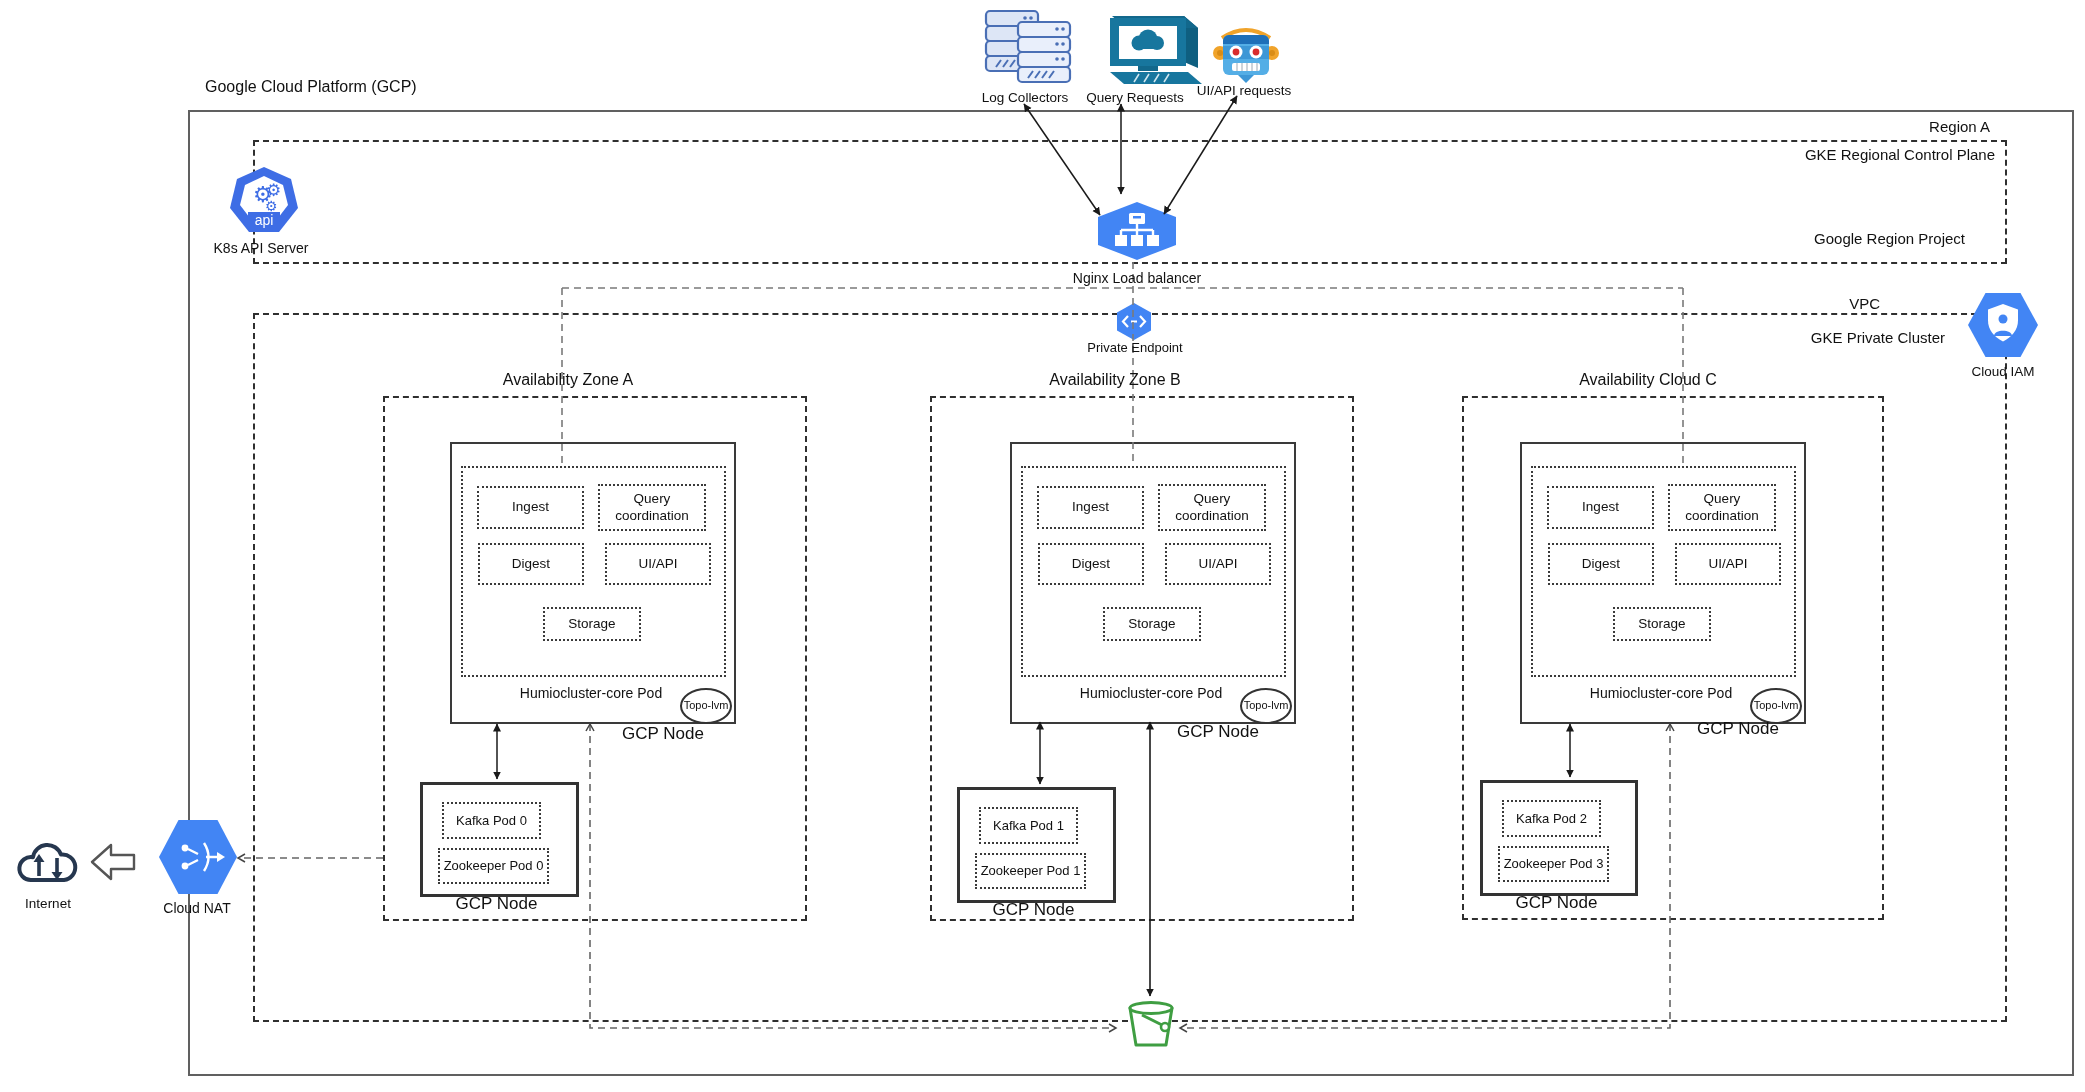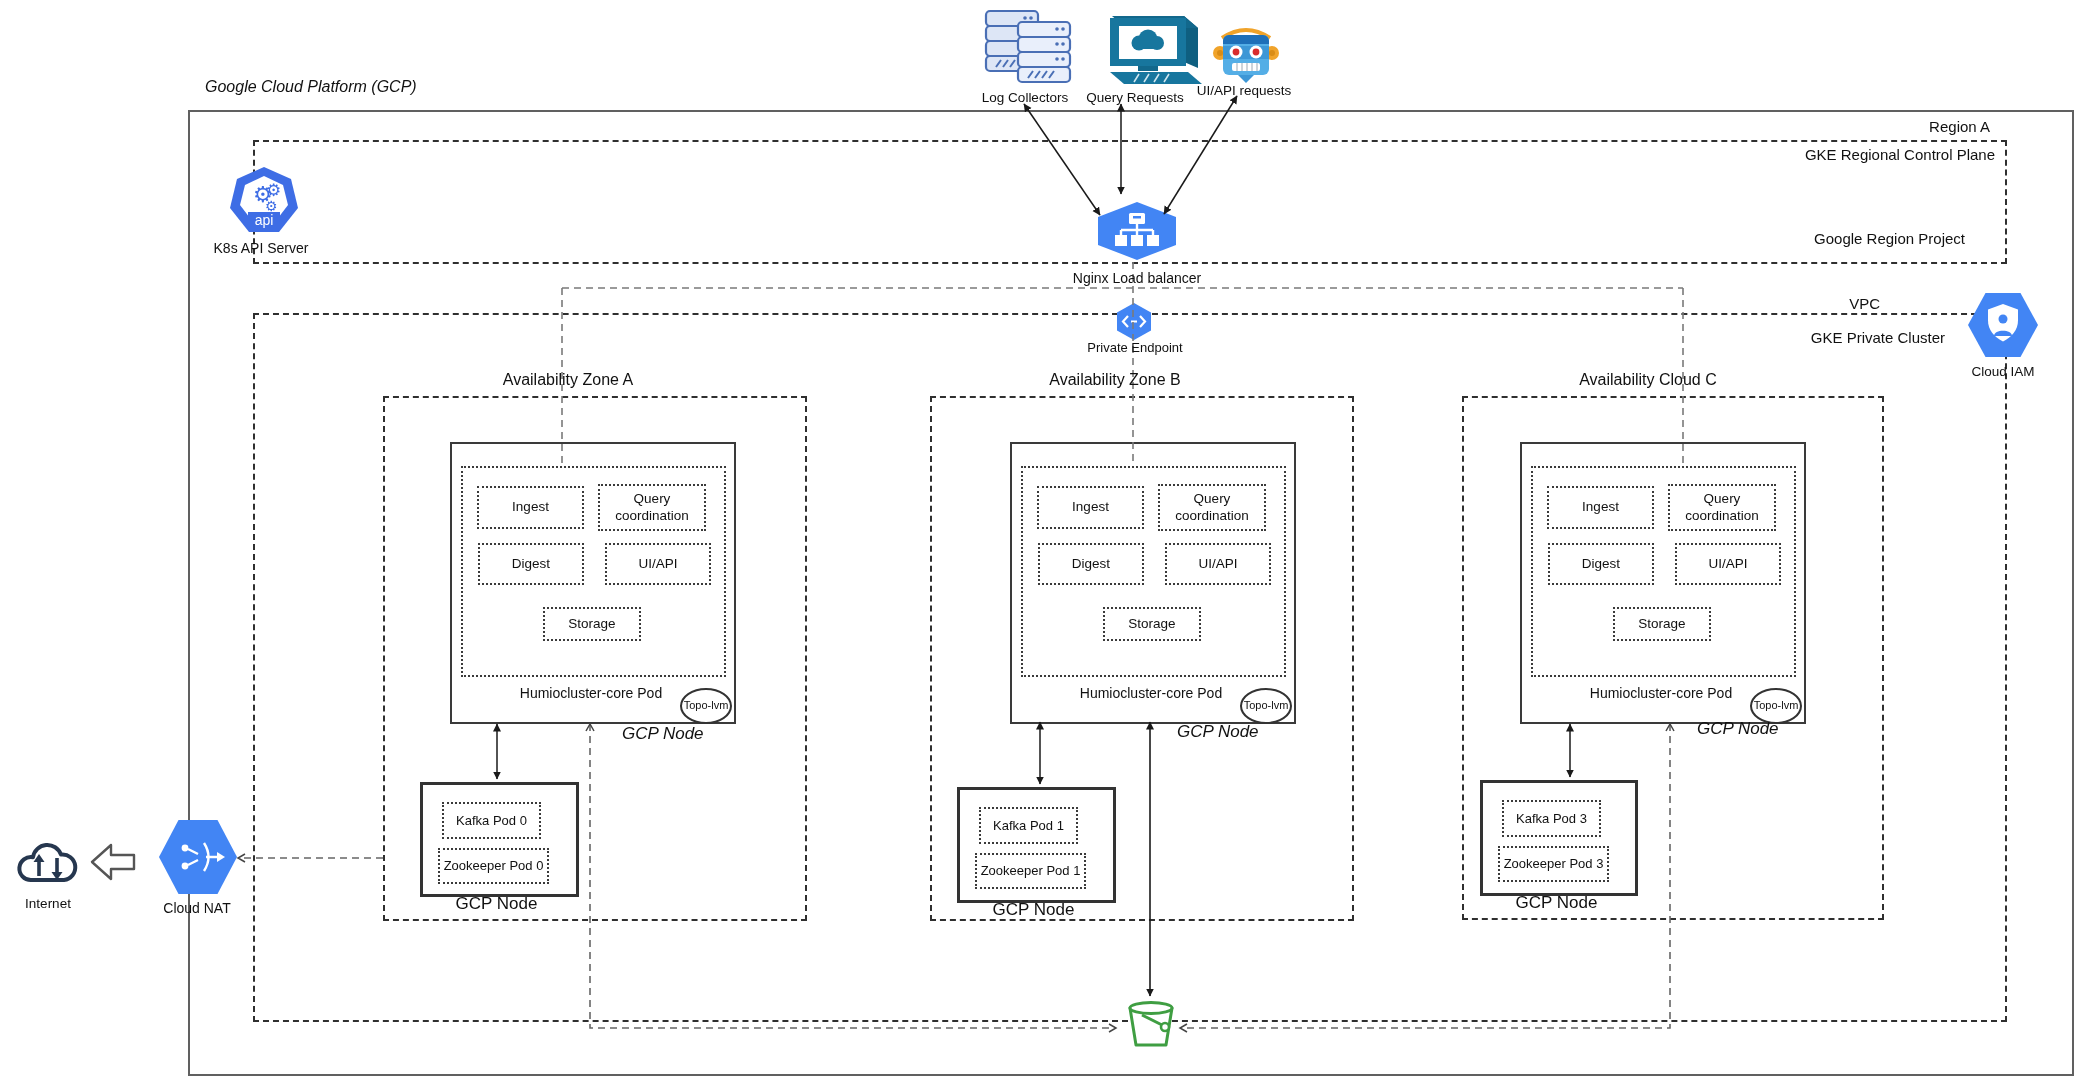--- a/index.html
+++ b/index.html
@@ -8,21 +8,21 @@
   .abs{position:absolute;}
   .lbl{position:absolute;color:#111;text-align:center;line-height:1.15;}
   .lbl-13{font-size:13px;}
   .lbl-135{font-size:13.5px;}
   .lbl-14{font-size:14px;}
   .lbl-15{font-size:15px;}
   .lbl-16{font-size:16px;}
   .lbl-17{font-size:17px;}
   .nowrap{white-space:nowrap;}
   .right{text-align:right;}
-  .left{text-align:right;font-style:italic;}
+  .left{text-align:right;}
   .solid-frame{position:absolute;border:2px solid #606060;background:transparent;}
   .dash-frame{position:absolute;border:2px dashed #2f2f2f;background:transparent;}
   .node-box{position:absolute;border:2px solid #3a3a3a;background:#fff;}
   .node-box-thick{position:absolute;border:3px solid #333;background:#fff;}
   .dot-box{position:absolute;border:2px dotted #3a3a3a;background:transparent;
            display:flex;align-items:center;justify-content:center;
            font-size:13.5px;text-align:center;line-height:1.2;}
   .hex-pt{position:absolute;background:#4285F4;
           clip-path:polygon(50% 0%,100% 26%,100% 74%,50% 100%,0% 74%,0% 26%);}
   .hex-ft{position:absolute;background:#4285F4;
@@ -308,18 +308,18 @@
     <div class="dot-box" style="left:27px;top:44px;width:103px;height:39px;">Ingest</div>
     <div class="dot-box" style="left:148px;top:42px;width:104px;height:43px;">Query coordination</div>
     <div class="dot-box" style="left:28px;top:101px;width:102px;height:38px;">Digest</div>
     <div class="dot-box" style="left:155px;top:101px;width:102px;height:38px;">UI/API</div>
     <div class="dot-box" style="left:93px;top:165px;width:94px;height:30px;">Storage</div>
     <div class="lbl lbl-14" style="left:0;top:243px;width:100%;">Humiocluster-core Pod</div>
     <div class="oval" style="left:230px;top:246px;width:48px;height:32px;">Topo-lvm</div>
   </div>
   <div class="lbl lbl-17 left z8 nowrap" style="left:1697px;top:719px;">GCP Node</div>
   <div class="abs z3" style="left:1480px;top:780px;width:152px;height:110px;">
-    <div class="dot-box" style="left:22px;top:20px;width:95px;height:33px;font-size:13px;">Kafka Pod 3</div>
+    <div class="dot-box" style="left:22px;top:20px;width:95px;height:33px;font-size:13px;">Kafka Pod 2</div>
     <div class="dot-box" style="left:18px;top:66px;width:107px;height:32px;font-size:13px;">Zookeeper Pod 3</div>
     <div class="lbl lbl-17" style="left:-12px;top:113px;width:177px;">GCP Node</div>
   </div>
 
 </div>
 
 </body></html>

